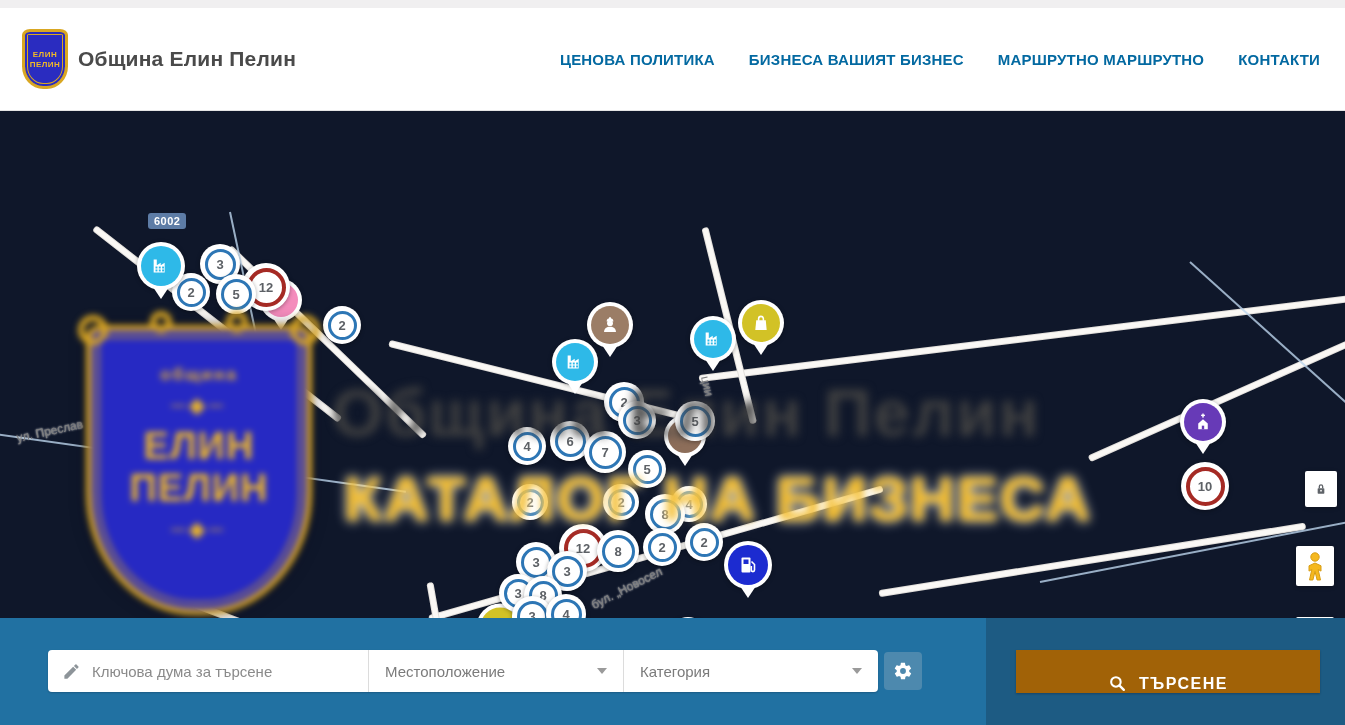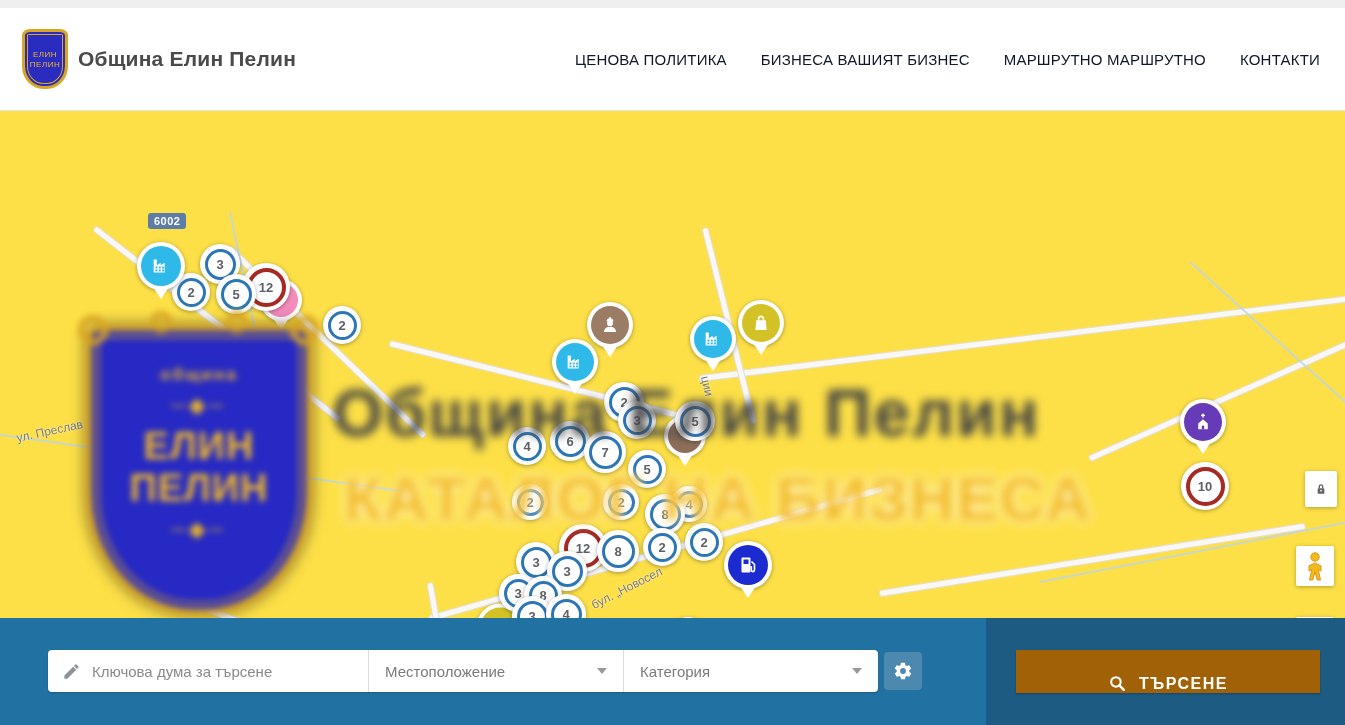--- a/index.html
+++ b/index.html
@@ -4,28 +4,28 @@
 <style>
   * { box-sizing: border-box; margin: 0; padding: 0; }
   html, body { width: 1345px; height: 725px; overflow: hidden; font-family: "Liberation Sans", sans-serif; background: #fff; }
   .page { position: relative; width: 1345px; height: 725px; overflow: hidden; }
 
   
   .topstrip { height: 8px; background: #f0eff0; }
   header { position: relative; height: 103px; background: #fff; border-bottom: 1px solid #e4e4e4; display: flex; align-items: center; justify-content: space-between; padding: 0 25px 0 22px; z-index: 30; }
   .logo { display: flex; align-items: center; gap: 10px; cursor: pointer; }
   .logo-emblem { width: 46px; height: 60px; background: #2a2cc0; border: 3px solid #d9a722; border-radius: 8px 8px 46% 46% / 6px 6px 38% 38%; box-shadow: inset 0 0 0 2px #2a2cc0, inset 0 0 0 3px #d9a722; display: flex; flex-direction: column; align-items: center; justify-content: center; gap: 1px; }
-  .logo-emblem span { color: #f0b929; font-size: 8px; font-weight: normal; letter-spacing: .5px; line-height: 9px; }
+  .logo-emblem span { color: #f0b929; font-size: 8px; font-weight: bold; letter-spacing: .5px; line-height: 9px; }
   .logo-title { font-size: 21px; font-weight: bold; color: #4a4a4a; letter-spacing: .2px; }
   .logo-subtitle { font-size: 19px; font-weight: bold; color: #e9af10; letter-spacing: .4px; margin-top: 1px; }
   nav { display: flex; align-items: center; gap: 34px; }
-  nav a { font-size: 15px; font-weight: normal; color: #0f172a; text-decoration: none; letter-spacing: .2px; cursor: pointer; }
+  nav a { font-size: 15px; font-weight: bold; color: #0369a1; text-decoration: none; letter-spacing: .2px; cursor: pointer; }
 
   
-  .map { position: relative; width: 1345px; height: 507px; background: #fde047; overflow: hidden; }
+  .map { position: relative; width: 1345px; height: 507px; background: #0f172a; overflow: hidden; }
   .road { position: absolute; height: 5px; background: #faf8f5; box-shadow: 0 0 0 1px #e2dfdb; transform-origin: left center; z-index: 1; border-radius: 2px; }
   .waterline { position: absolute; height: 2px; background: #bcd4ec; transform-origin: left center; z-index: 1; opacity: .8; }
   .street-label { position: absolute; color: #7b7b7b; font-size: 12px; z-index: 2; white-space: nowrap; text-shadow: 0 0 2px #fff; }
   .road-badge { position: absolute; background: #5d7ca6; color: #fff; font-size: 11px; font-weight: bold; padding: 2px 6px; border-radius: 3px; z-index: 2; letter-spacing: .5px; }
 
   
   .markers { position: absolute; inset: 0; z-index: 3; }
   .cluster, .pin { position: absolute; transform: translate(-50%, -50%); border-radius: 50%; background: #fff; box-shadow: 0 1px 4px rgba(0,0,0,.35); display: flex; align-items: center; justify-content: center; cursor: pointer; }
   .cluster .ring { border-radius: 50%; display: flex; align-items: center; justify-content: center; background: #fff; }
   .cluster span { font-size: 13px; font-weight: bold; color: #5d6166; }

